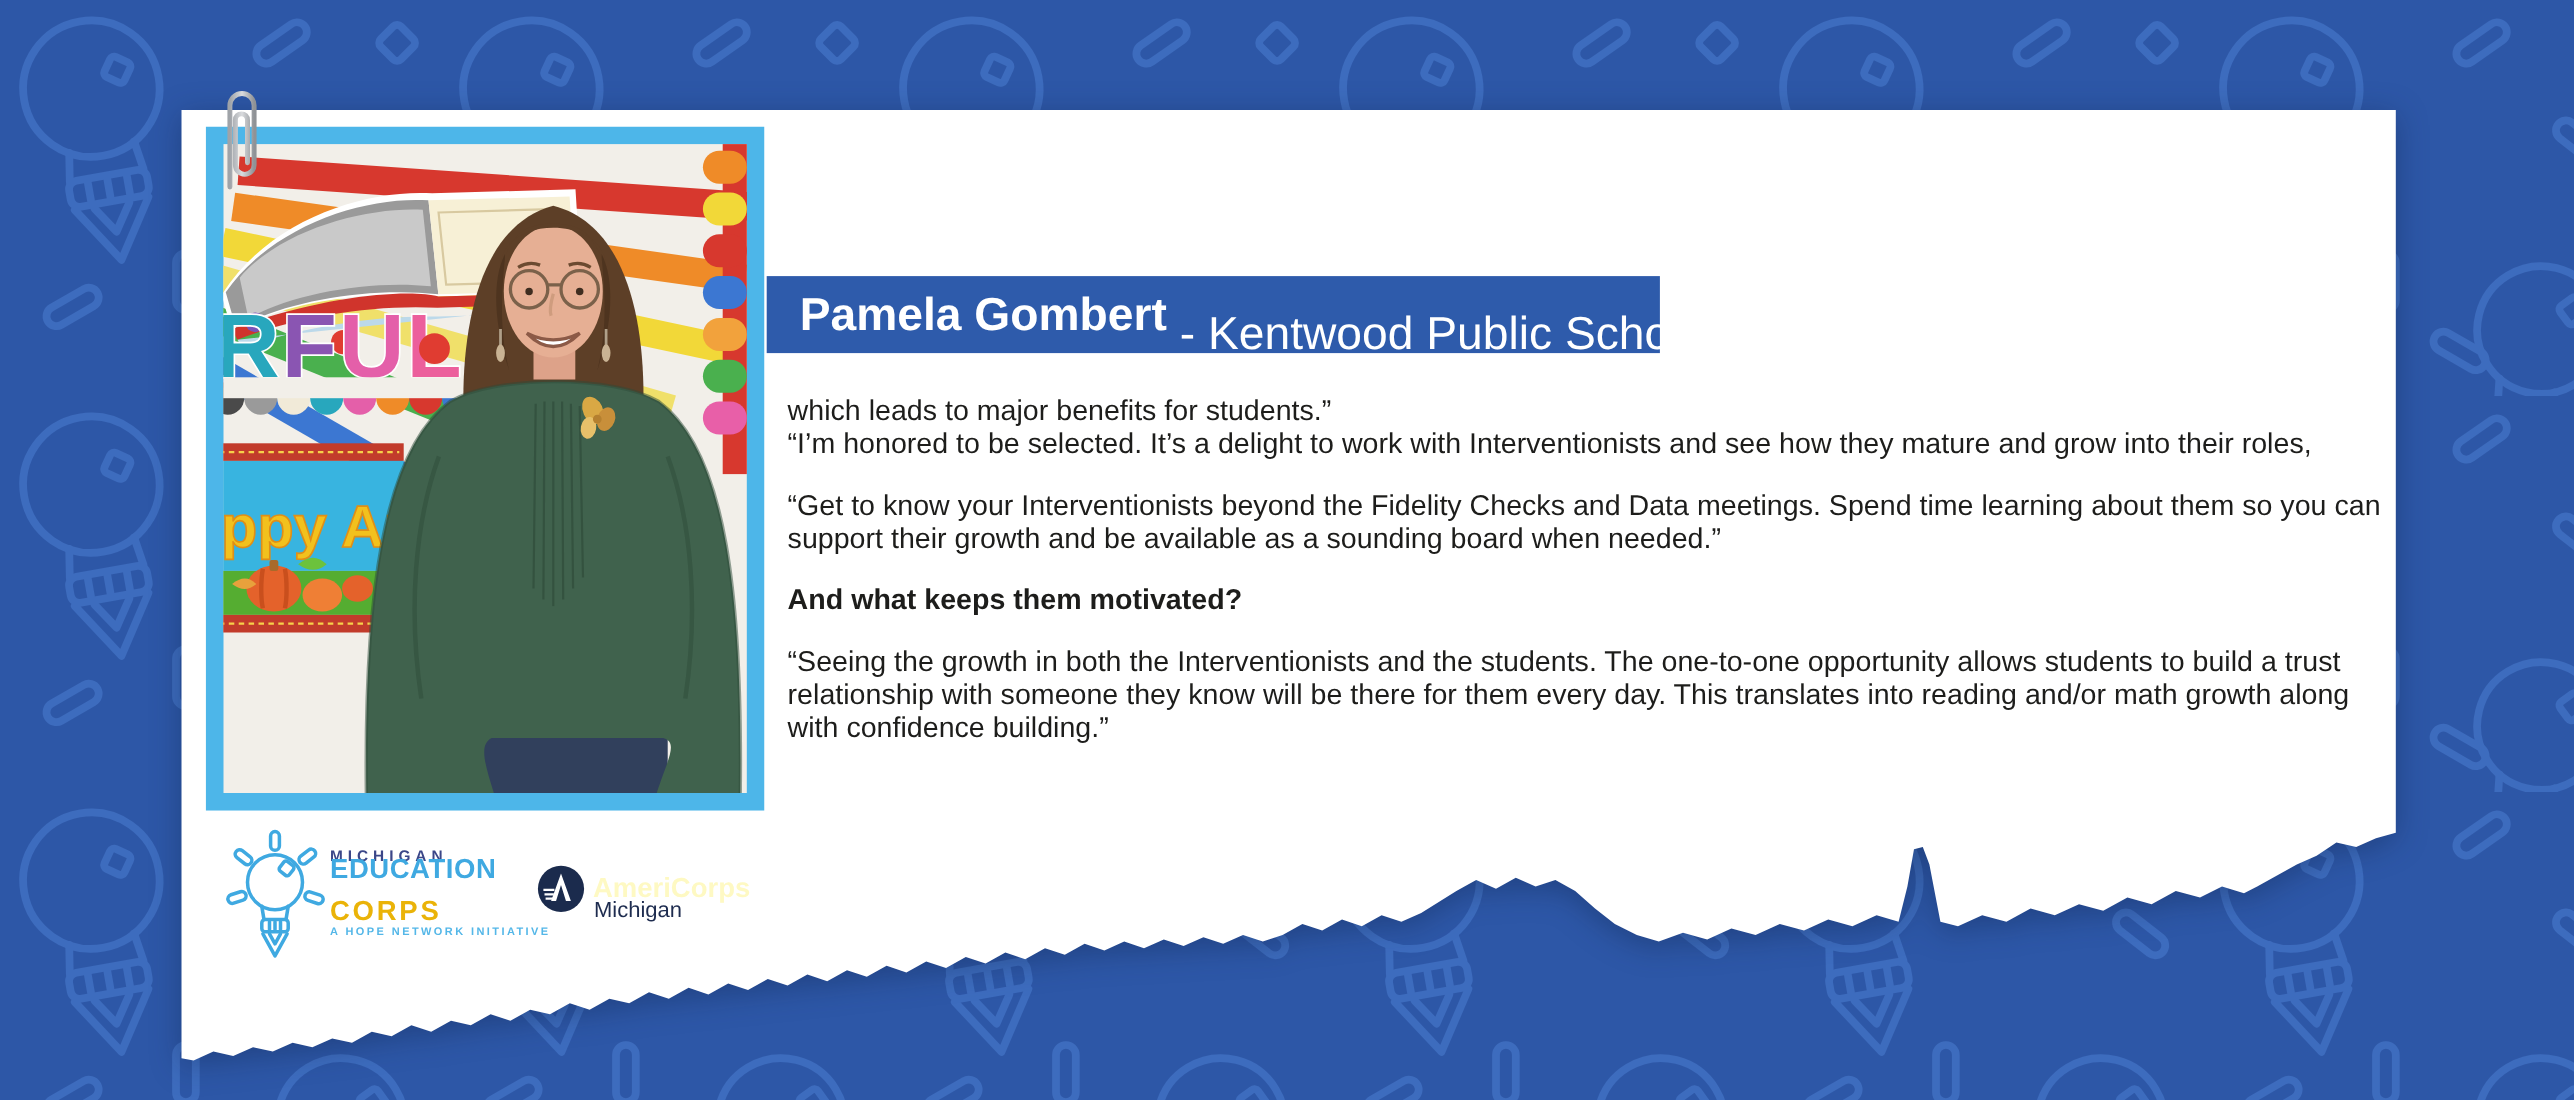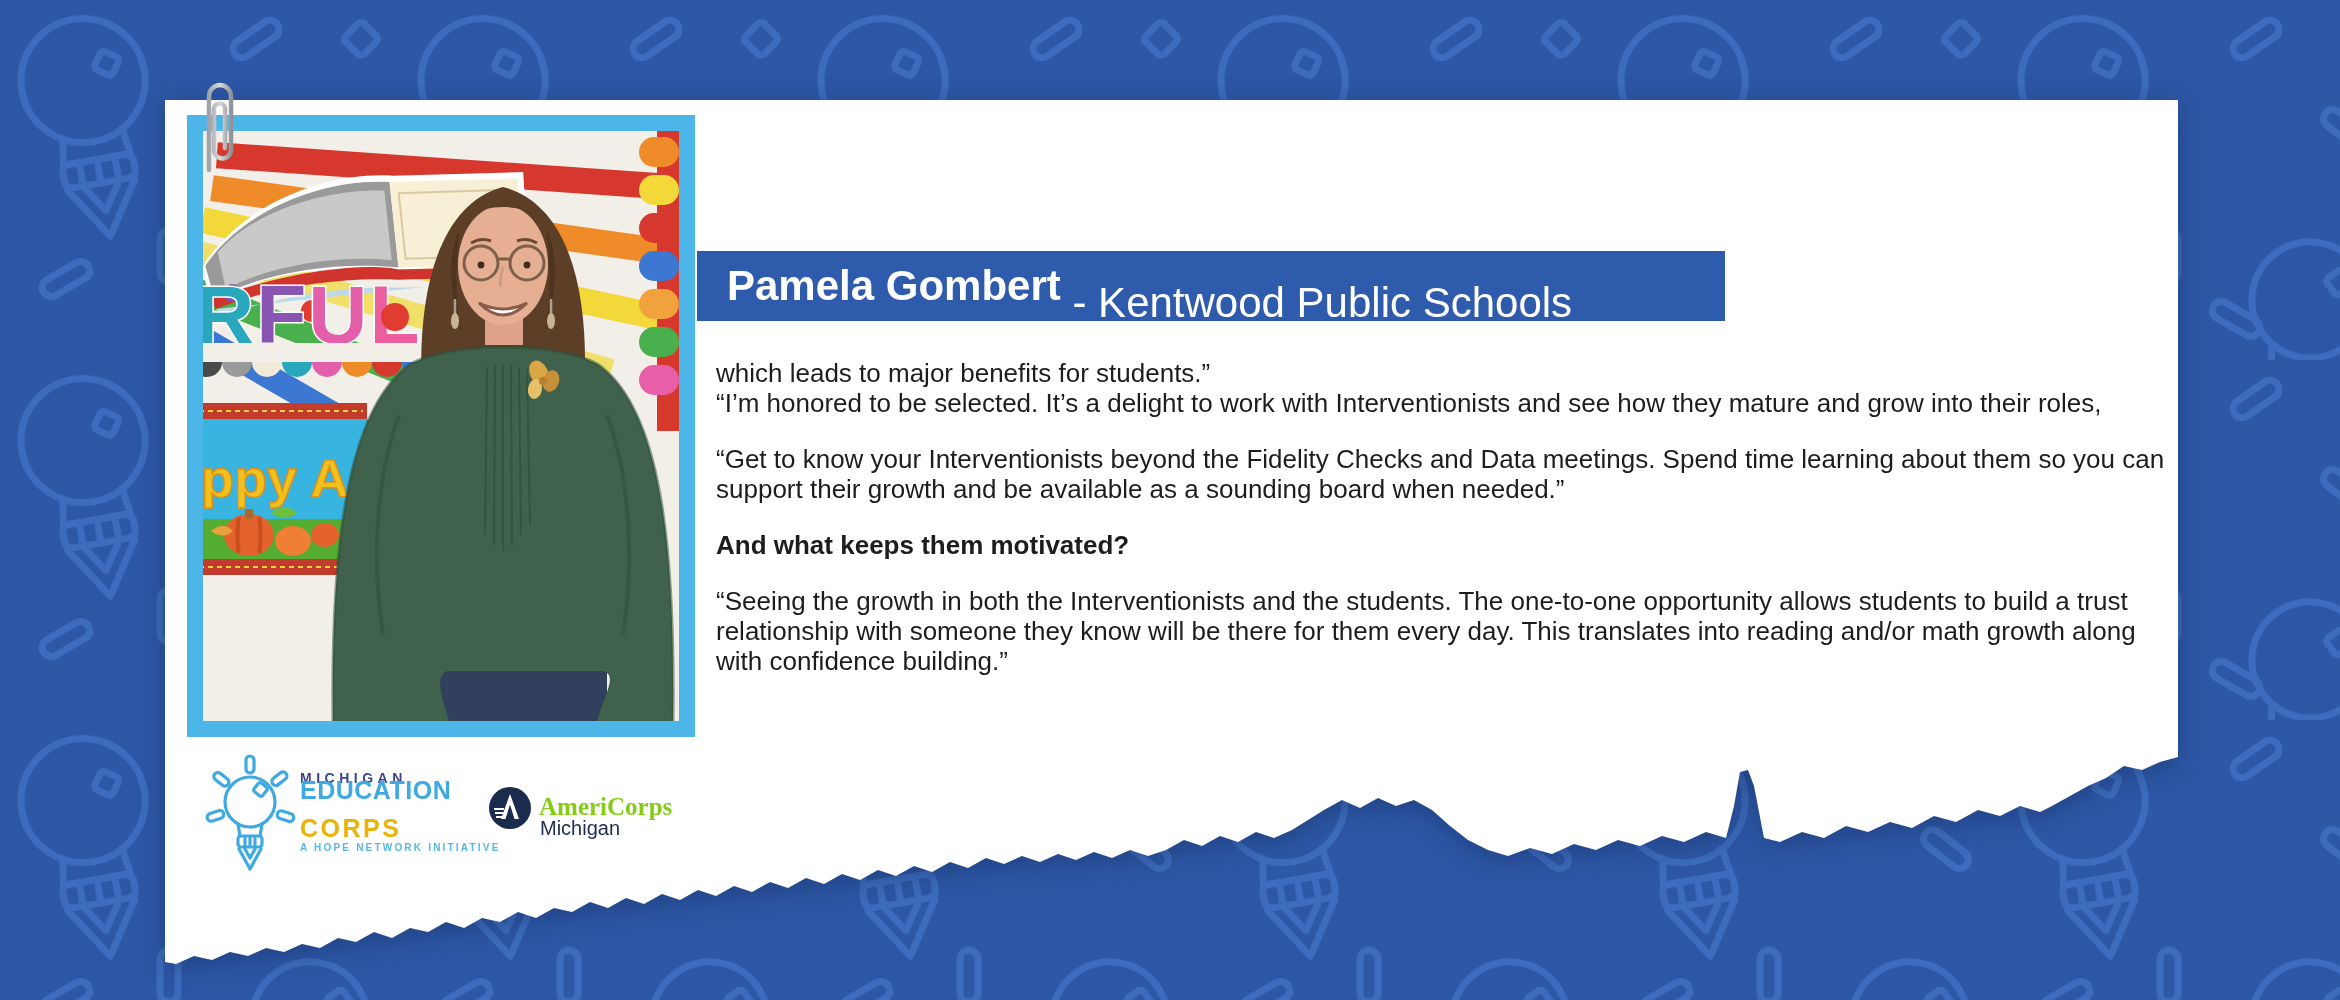--- a/index.html
+++ b/index.html
@@ -18,41 +18,41 @@
   
   #paperclip{left:199px;top:76px;z-index:4;}
   
   #title{
     left:729px;top:130px;z-index:3;
     font-size:67px;font-weight:700;letter-spacing:-1px;
     color:#45aae3;white-space:nowrap;
   }
   
   #banner{
-    left:697px;top:251px;width:1028px;height:70px;z-index:3;
+    left:697px;top:251px;width:812px;height:70px;z-index:3;
     background:#2e5bab;color:#ffffff;
     display:flex;align-items:center;padding-left:30px;box-sizing:border-box;
     font-size:42px;white-space:pre;
   }
   #banner .nm{font-weight:700;}
   #banner .org{font-weight:400;margin-top:34px;}
   
   #copy{left:716px;top:358px;z-index:3;color:#1d1d1b;font-size:26px;line-height:30px;}
   #copy p{margin:0 0 26px 0;}
   #copy .ln{white-space:nowrap;}
   #copy p.bold .ln{font-weight:700;}
   
   #mec-logo{left:203px;top:752px;z-index:3;}
   .mec-text{z-index:3;white-space:nowrap;}
   #mec-region{left:300px;top:770px;font-size:14px;letter-spacing:4.5px;font-weight:700;color:#3b4688;}
   #mec-l1{left:300px;top:776px;font-size:25px;font-weight:700;color:#3fa9e1;letter-spacing:.5px;text-align:center;}
   #mec-l2{left:300px;top:814px;font-size:25px;font-weight:700;color:#eab308;letter-spacing:2.5px;}
   #mec-tag{left:300px;top:842px;font-size:10px;letter-spacing:2.2px;font-weight:700;color:#54b7e8;text-align:right;}
   #ac-seal{left:488px;top:786px;z-index:3;}
-  #ac-name{left:539px;top:793px;font-size:25px;font-weight:700;color:#84cc16;z-index:3;white-space:nowrap;font-family:Liberation Serif, serif;}
+  #ac-name{left:539px;top:793px;font-size:25px;font-weight:700;color:#fef9c3;z-index:3;white-space:nowrap;}
   #ac-region{left:540px;top:817px;font-size:20px;font-weight:400;color:#1e2c4f;z-index:3;white-space:nowrap;}
 </style>
 </head>
 <body>
 
 <div id="canvas">
 
   <svg id="bg-pattern" width="2340" height="1000">
     <defs>
       <pattern id="doodles" width="400" height="360" patternUnits="userSpaceOnUse">

